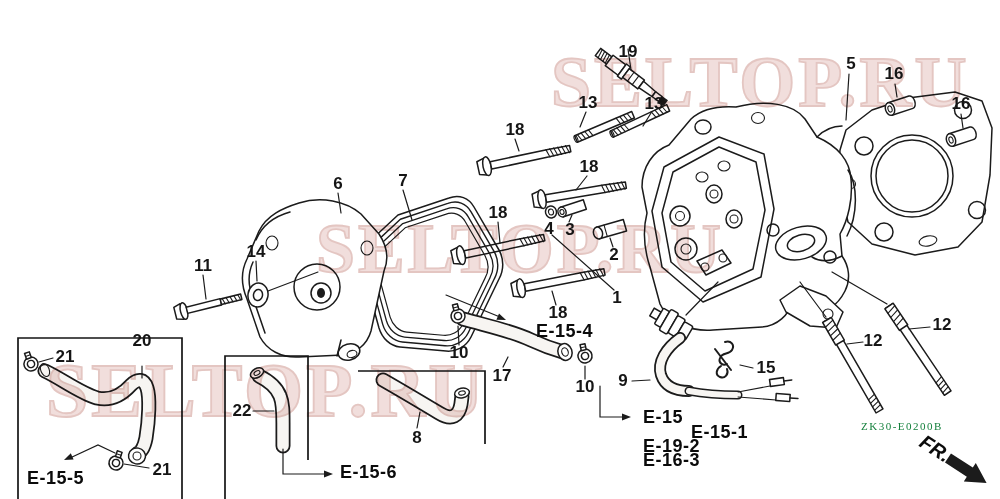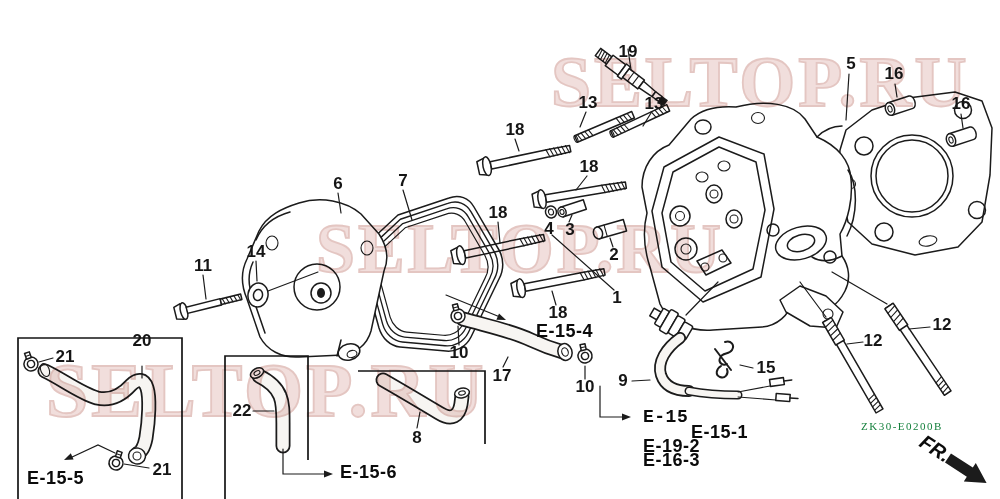--- a/index.html
+++ b/index.html
@@ -320,19 +320,19 @@
     <div class="callout" style="left: 585px; top: 387px;">10</div>
     <div class="callout" style="left: 502px; top: 376px;">17</div>
     <div class="callout" style="left: 623px; top: 381px;">9</div>
     <div class="callout" style="left: 766px; top: 368px;">15</div>
     <div class="callout" style="left: 65px; top: 357px;">21</div>
     <div class="callout" style="left: 142px; top: 341px;">20</div>
     <div class="callout" style="left: 162px; top: 470px;">21</div>
     <div class="callout" style="left: 242px; top: 411px;">22</div>
     <div class="callout" style="left: 417px; top: 438px;">8</div>
     <div class="ref" style="left: 536px; top: 331px;">E-15-4</div>
-    <div class="ref" style="left: 643px; top: 417px; font-family: Liberation Mono, monospace;">E-15</div>
+    <div class="ref" style="left: 643px; top: 417px;">E-15</div>
     <div class="ref" style="left: 643px; top: 432px; margin-left: 48px;">E-15-1</div>
     <div class="ref" style="left: 643px; top: 446px;">E-19-2</div>
     <div class="ref" style="left: 643px; top: 460px;">E-16-3</div>
     <div class="ref" style="left: 27px; top: 478px;">E-15-5</div>
     <div class="ref" style="left: 340px; top: 472px;">E-15-6</div>
   </div>
 
 </body></html>

